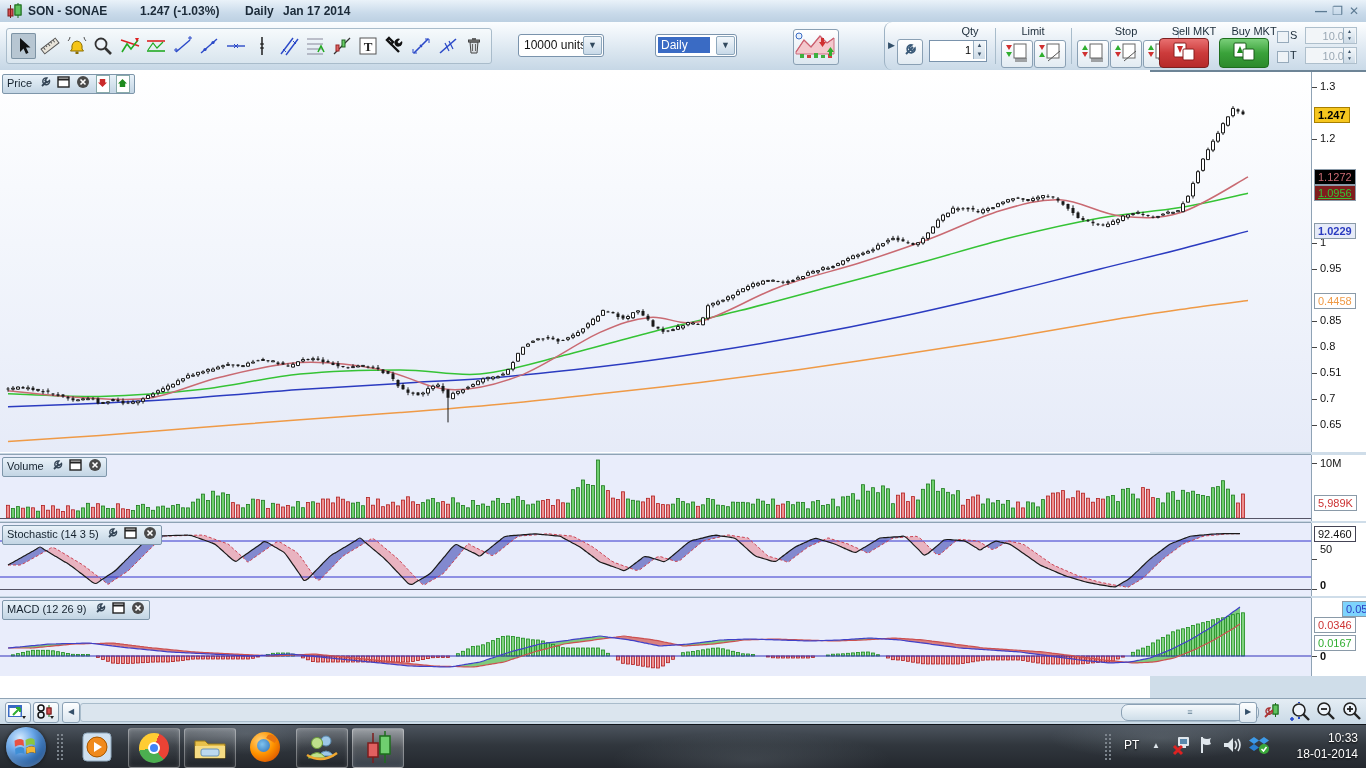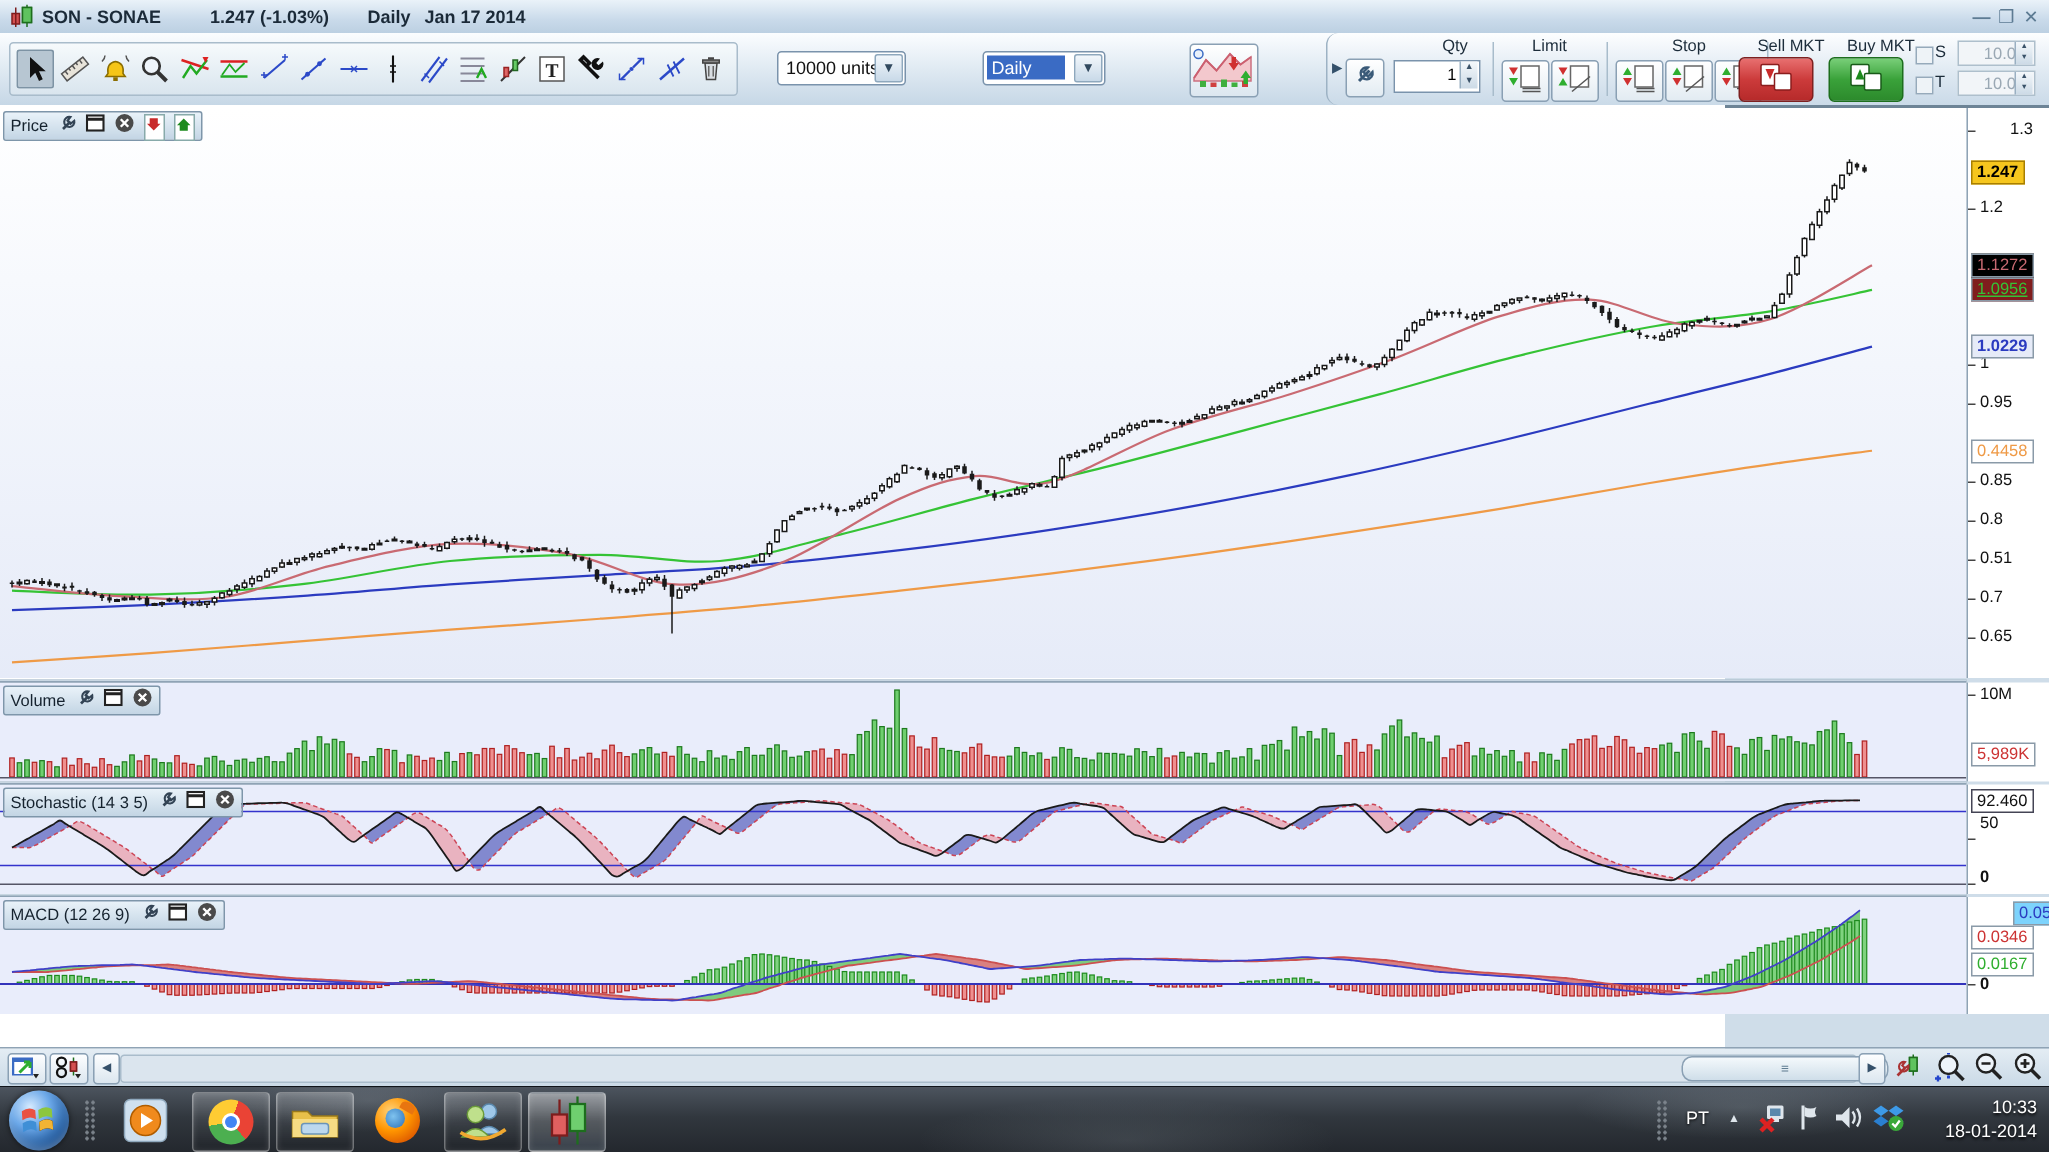--- a/index.html
+++ b/index.html
@@ -356,21 +356,21 @@
       <span class="hicon" style="border:1px solid #8aa;background:#fff;padding:0 1px;"><svg width="10" height="10">
             <path d="M2 9 h6 v-4 h2 l-5 -5 -5 5 h2 Z" fill="#1d8a1d" transform="translate(0,1) scale(0.9)"></path>
           </svg></span>
     </div>
     <div class="abs" id="copyright">
       <span>© ProRealTime.com</span>
       <i>Data is end of day</i>
     </div>
     <div class="axisStrip" id="priceAxis" style="top:2px;height:380px;border-left:1px solid #8fa3b5;">
         <span class="tickDash" style="top:15px;"></span>
-    <span class="tickLbl" style="top:8px;margin-left:20px;">1.3</span>
+    <span class="tickLbl" style="top:8px;">1.3</span>
         <span class="tickDash" style="top:67px;"></span>
     <span class="tickLbl" style="top:60px;">1.2</span>
         <span class="tickDash" style="top:171px;"></span>
     <span class="tickLbl" style="top:164px;">1</span>
         <span class="tickDash" style="top:197px;"></span>
     <span class="tickLbl" style="top:190px;">0.95</span>
         <span class="tickDash" style="top:249px;"></span>
     <span class="tickLbl" style="top:242px;">0.85</span>
         <span class="tickDash" style="top:275px;"></span>
     <span class="tickLbl" style="top:268px;">0.8</span>

